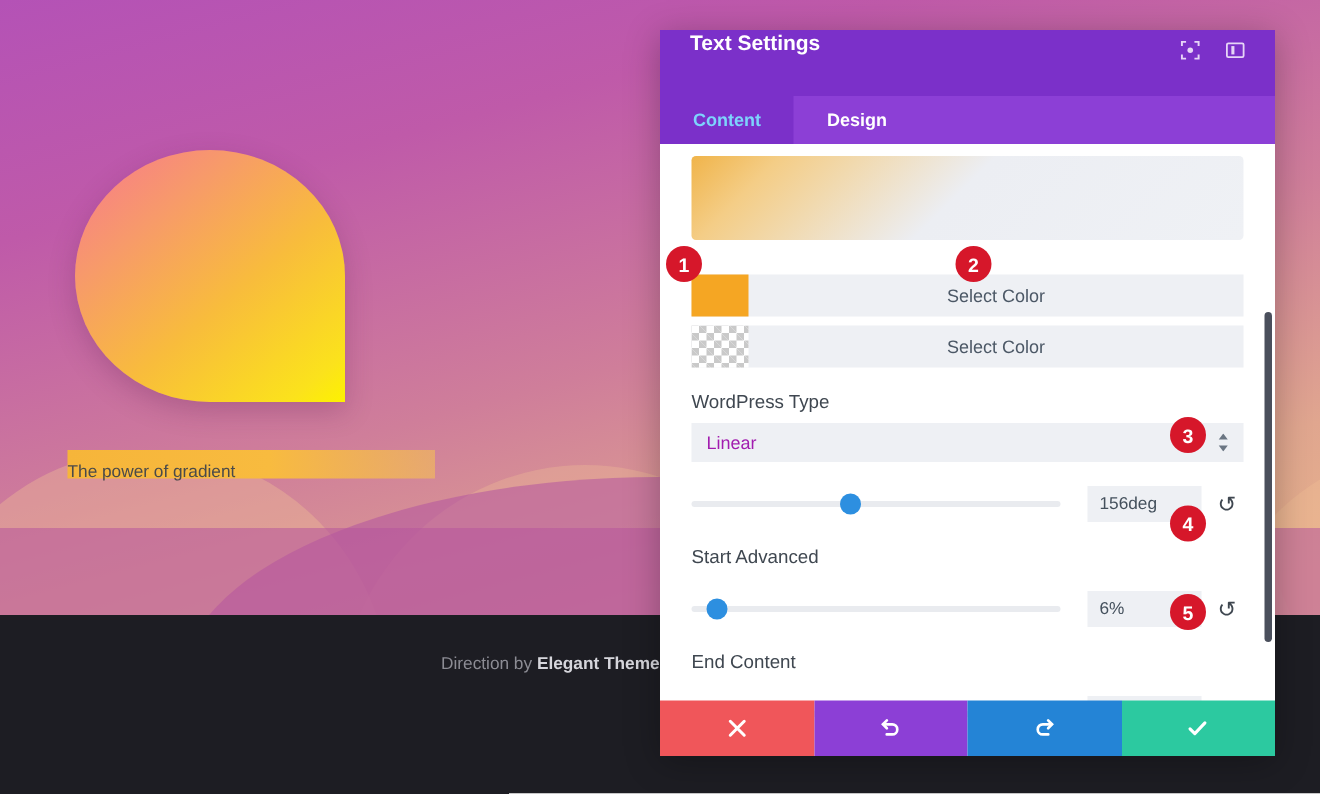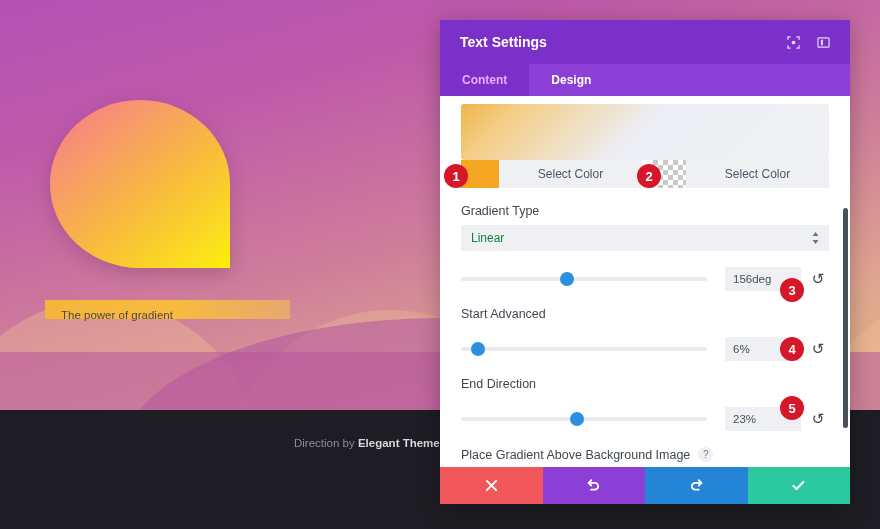--- a/index.html
+++ b/index.html
@@ -54,21 +54,21 @@
   .power-bar {
     position: absolute;
     left: 45px; top: 300px;
     width: 245px; height: 19px;
     background: linear-gradient(90deg, #f6b53a 0%, #f8bb3f 55%, rgba(248,196,80,0.55) 100%);
     display: flex; align-items: center;
   }
   .power-bar span {
     font-size: 11.5px;
     color: #4a4a4a;
-    padding-left: 16px;
+    padding-left: 0;
     white-space: nowrap;
     margin-top: 10px;
   }
 
   .footer-bar {
     position: absolute;
     left: 0; top: 410px; width: 880px; height: 119px;
     background: #1d1d23;
     display: flex; justify-content: center;
     padding-top: 27px;
@@ -87,21 +87,21 @@
     left: 440px; top: 20px;
     width: 410px; height: 484px;
     background: #ffffff;
     box-shadow: 0 4px 22px rgba(0,0,0,0.28);
     overflow: hidden;
   }
 
   .panel-header {
     height: 44px;
     background: #7b30c9;
-    display: flex; align-items: center;
+    display: flex; 
     padding: 0 14px 0 20px;
   }
   .panel-title {
     font-size: 14px; font-weight: 700; color: #ffffff;
     flex: 1;
   }
   .hdr-icon {
     width: 26px; height: 26px;
     display: flex; align-items: center; justify-content: center;
     color: #e6d5f7;
@@ -114,40 +114,41 @@
     background: #8c3fd6;
     display: flex;
   }
   .tab {
     height: 32px;
     display: flex; align-items: center; justify-content: center;
     font-size: 12px; font-weight: 700; color: #ffffff;
     padding: 0 22px;
     cursor: pointer;
   }
-  .tab.active { background: #7b30c9; color: #f0abfc; }
+  .tab.active { background: #7b30c9; color: #7dd3fc; }
 
   .panel-body {
     position: relative;
     height: 384px;
     background: #ffffff;
     overflow: hidden;
   }
 
   .gradient-preview {
     margin: 8px 21px 0 21px;
     height: 56px;
     background: linear-gradient(135deg, #f0b44a 0%, #f4cd86 14%, #eceef3 48%, #eff1f5 100%);
     border-radius: 3px;
   }
 
   .color-row {
     display: flex;
-    margin: 0 21px 0 21px;
+    margin: 23px 21px 0 21px;
     gap: 6px;
+    flex-direction: column;
   }
   .color-field {
     flex: 1;
     height: 28px;
     background: #eef0f4;
     display: flex; align-items: center;
     cursor: pointer;
     position: relative;
   }
   .swatch {
@@ -175,21 +176,21 @@
     font-size: 12.5px;
     color: #3f4750;
     margin-bottom: 7px;
   }
   .select-box {
     height: 26px;
     background: #eef0f4;
     display: flex; align-items: center;
     padding: 0 10px;
     font-size: 12px;
-    color: #15803d;
+    color: #a21caf;
     cursor: pointer;
   }
   .select-box .val { flex: 1; }
   .select-arrows {
     font-size: 9px; color: #6b7683; line-height: 1;
     display: flex; flex-direction: column; gap: 1px;
   }
 
   .slider-row {
     display: flex; align-items: center;
@@ -345,21 +346,21 @@
           <div class="swatch swatch-1"></div>
           <div class="color-label">Select Color</div>
         </div>
         <div class="color-field">
           <div class="swatch swatch-2"></div>
           <div class="color-label">Select Color</div>
         </div>
       </div>
 
       <div class="field-group">
-        <div class="field-label">Gradient Type</div>
+        <div class="field-label">WordPress Type</div>
         <div class="select-box">
           <span class="val">Linear</span>
           <span class="select-arrows">
             <svg width="7" height="12" viewBox="0 0 7 12" fill="currentColor">
               <path d="M3.5 0L6.5 4H0.5z"></path>
                 <path d="M3.5 12L0.5 8h6z"></path>
             </svg>
           </span>
         </div>
       </div>
@@ -379,21 +380,21 @@
         <div class="slider-row">
           <div class="slider-track">
             <div class="slider-thumb" id="thumb1" style="left: 7%;"></div>
           </div>
           <div class="value-box">6%</div>
           <div class="reset-icon">↺</div>
         </div>
       </div>
 
       <div class="field-group">
-        <div class="field-label">End Direction</div>
+        <div class="field-label">End Content</div>
         <div class="slider-row">
           <div class="slider-track">
             <div class="slider-thumb" id="thumb2" style="left: 47%;"></div>
           </div>
           <div class="value-box">23%</div>
           <div class="reset-icon">↺</div>
         </div>
       </div>
 
       <div class="toggle-group">

